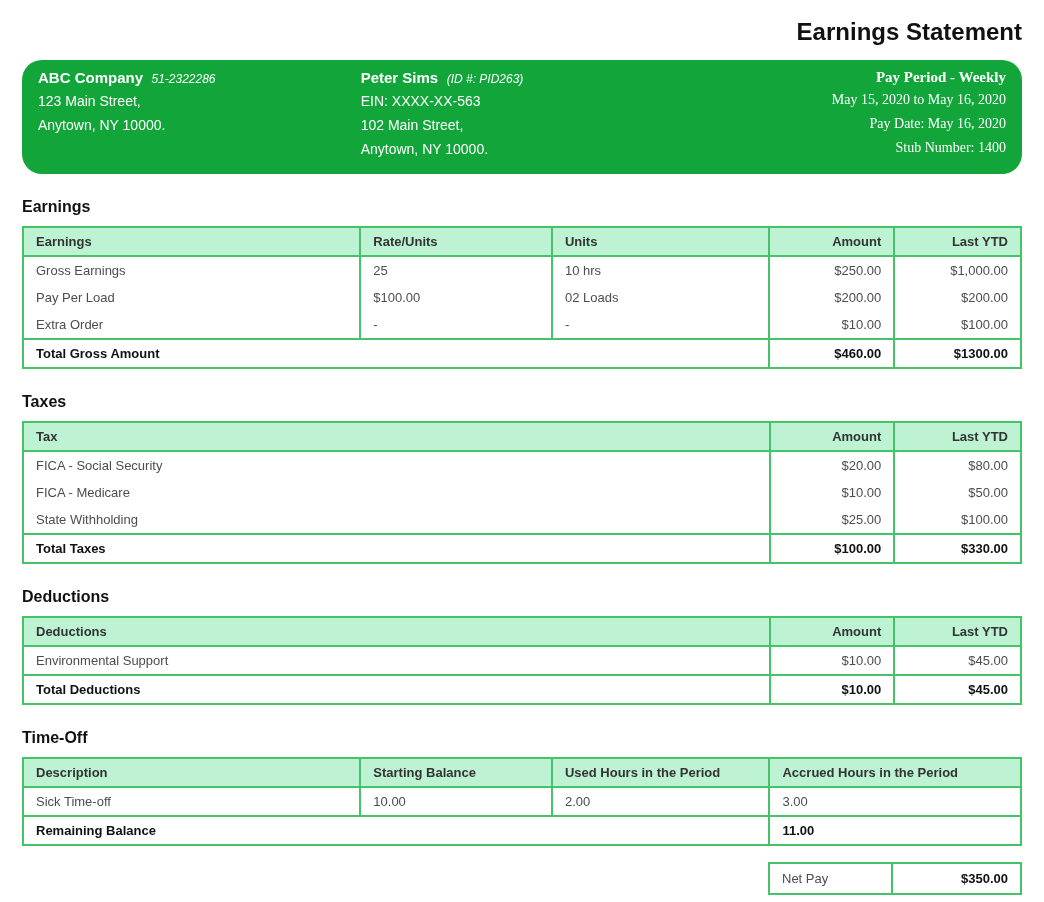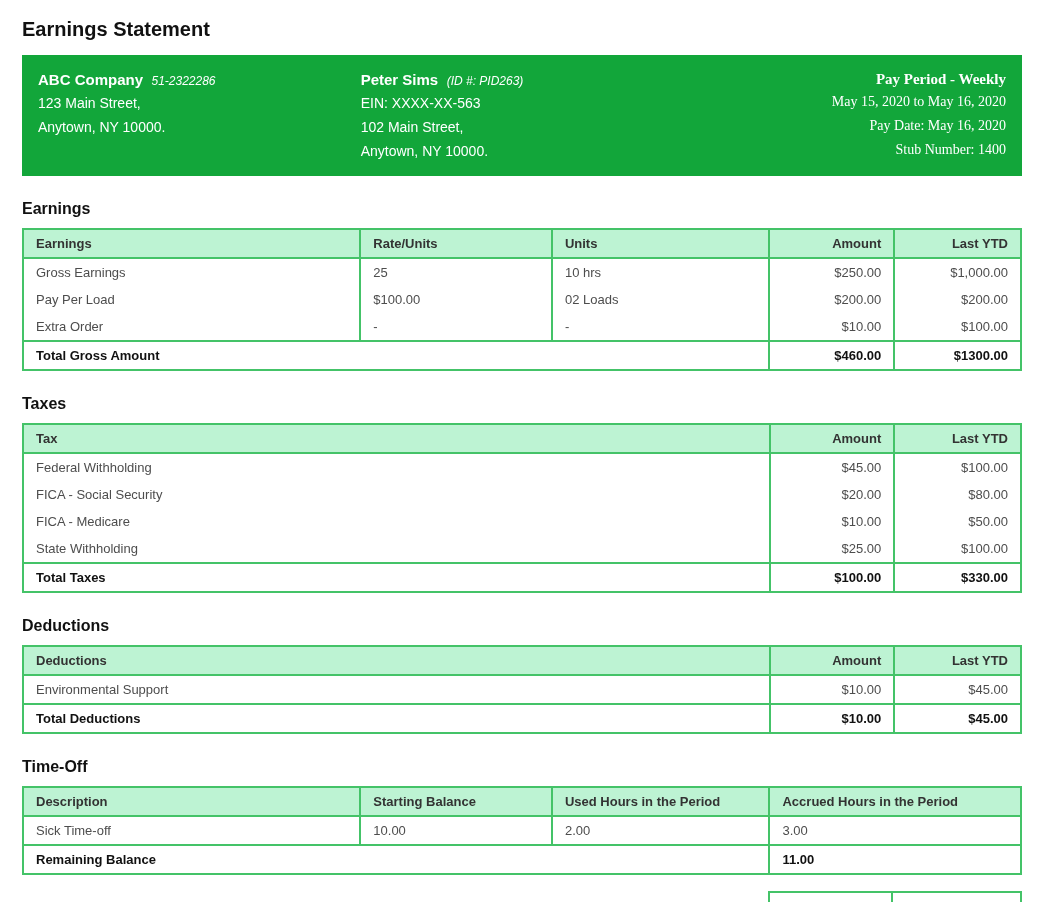--- a/index.html
+++ b/index.html
@@ -6,23 +6,23 @@
     --green:#12a63a;
     --mint:#bdf3d3;
     --border:#44c368;
     --text:#4d4d4d;
     --dark:#111111;
     --thtext:#333333;
   }
   *{box-sizing:border-box;}
   body{margin:0;background:#ffffff;font-family:"Liberation Sans",sans-serif;color:var(--text);}
   .page{width:1044px;padding:2px 22px 30px;}
-  .title{text-align:left;font-size:20px;font-weight:700;color:var(--dark);margin:16px 0 14px;}
+  .title{text-align:right;font-size:24px;font-weight:700;color:var(--dark);margin:16px 0 14px;}
   
-  .band{background:var(--green);border-radius:0;color:#ffffff;display:flex;padding:16px 16px 15px;}
+  .band{background:var(--green);border-radius:20px;color:#ffffff;display:flex;padding:9px 16px 15px;}
   .band-col{flex:1 1 0;}
   .band-col.right{text-align:right;font-family:Liberation Serif, serif;}
   .band-name{font-size:15px;font-weight:700;}
   .band-meta{font-size:12px;font-style:italic;margin-left:4px;font-weight:400;}
   .band-line{font-size:14px;margin-top:5px;line-height:1.35;}
   
   .section-title{font-size:16px;font-weight:700;color:var(--dark);margin:24px 0 10px;}
   table.data{width:100%;border-collapse:collapse;border:2px solid var(--border);font-size:13px;table-layout:fixed;}
   table.data th,table.data td{padding:6px 12px;overflow:hidden;}
   table.data th{background:var(--mint);color:var(--thtext);font-weight:700;text-align:left;border-bottom:2px solid var(--border);}
@@ -130,25 +130,20 @@
         </colgroup>
       <thead>
         <tr>
           <th>Tax</th>
           <th class="right-al">Amount</th>
           <th class="right-al">Last YTD</th>
         </tr>
       </thead>
       <tbody>
         <tr>
-          <td>Federal Withholding</td>
-          <td class="right-al">$45.00</td>
-          <td class="right-al">$100.00</td>
-        </tr>
-        <tr>
           <td>FICA - Social Security</td>
           <td class="right-al">$20.00</td>
           <td class="right-al">$80.00</td>
         </tr>
         <tr>
           <td>FICA - Medicare</td>
           <td class="right-al">$10.00</td>
           <td class="right-al">$50.00</td>
         </tr>
         <tr>

